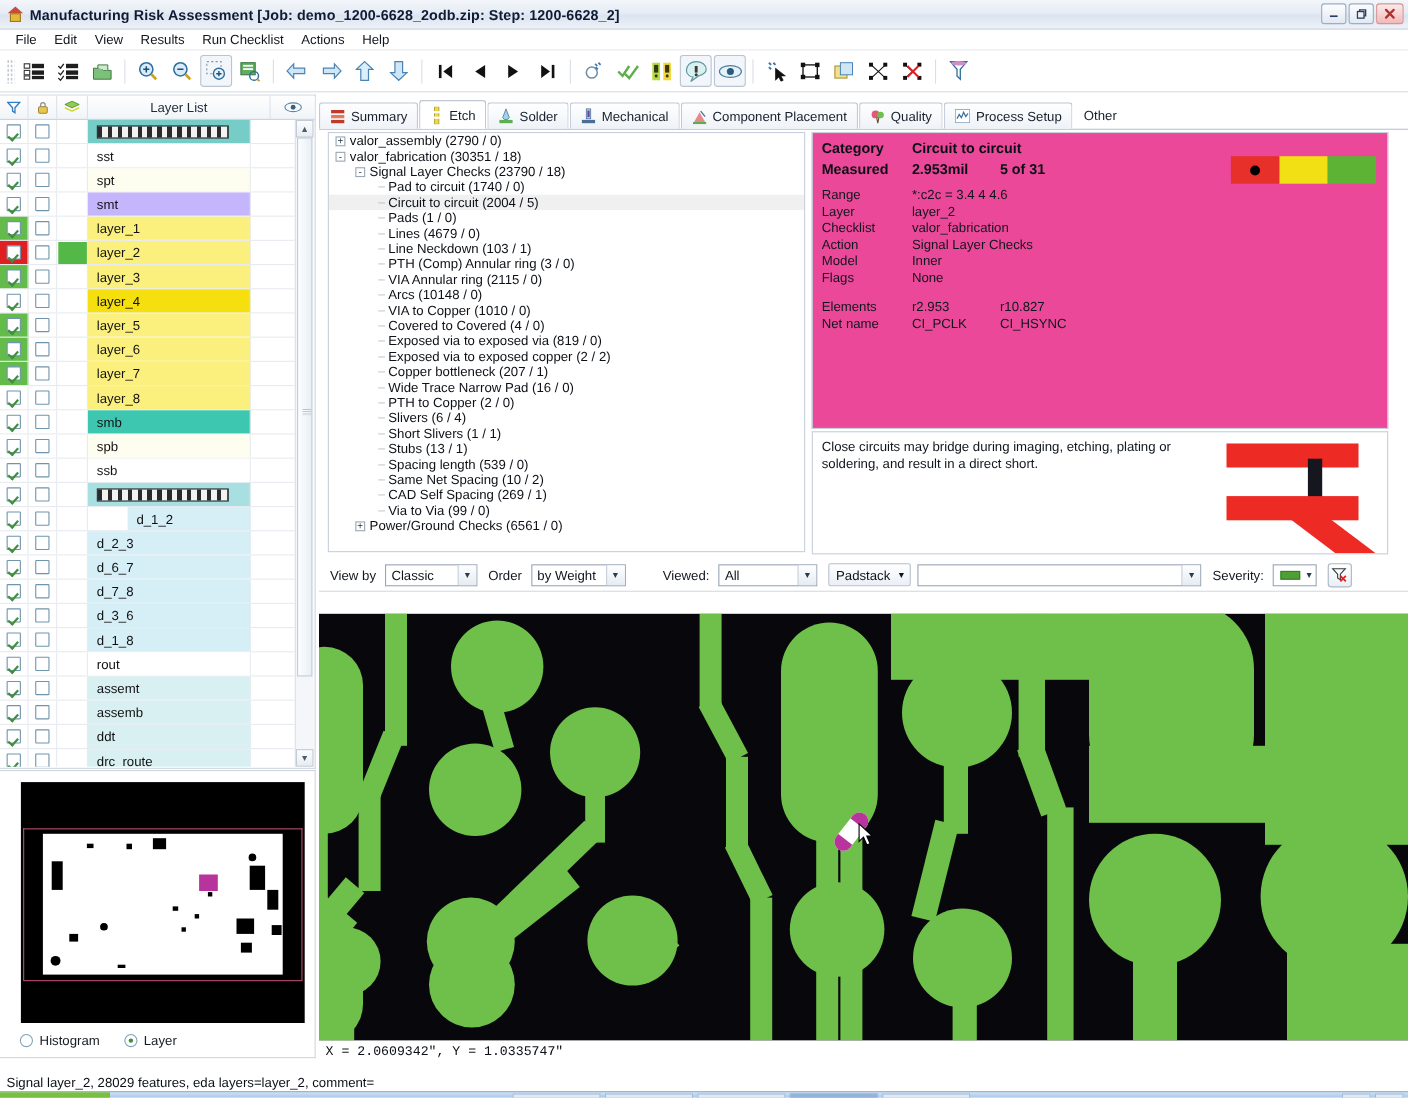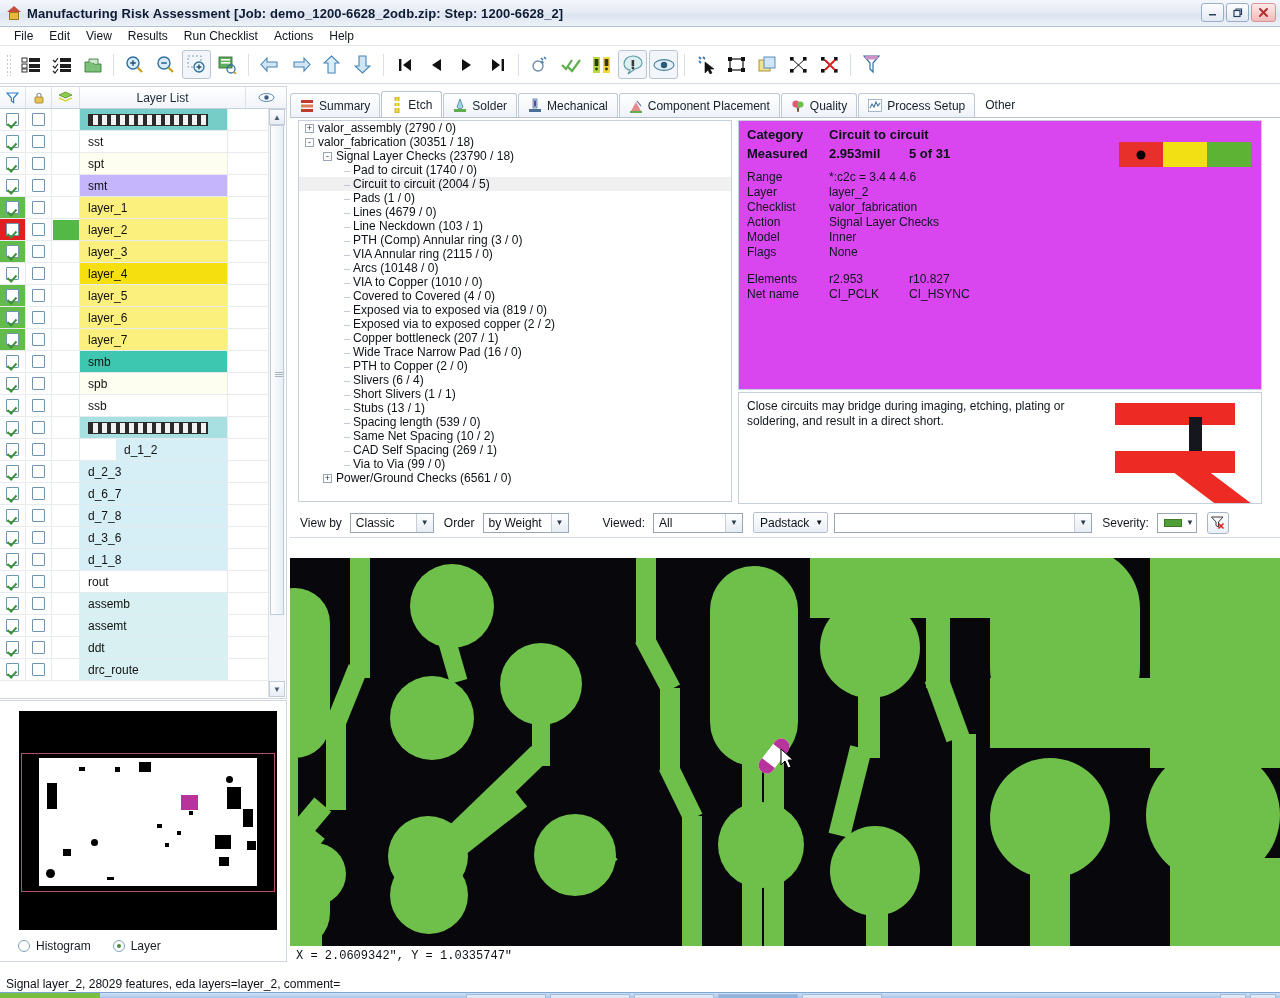--- a/index.html
+++ b/index.html
@@ -173,21 +173,21 @@
   .texp {
     width: 9px; height: 9px; border: 1px solid #9aa6b4; background: #fff;
     display: inline-flex; align-items: center; justify-content: center;
     font-size: 9px; line-height: 7px; color: #2a3543; margin-right: 4px; flex: 0 0 auto;
   }
   .tdash { width: 12px; color: #b4bcc6; font-size: 11px; flex: 0 0 auto; text-align: center; }
 
   
   .detailpanel {
     position: absolute; left: 738px; top: 120px; width: 524px; height: 270px;
-    background: #d946ef; border: 1px solid #c6cfdb;
+    background: #ec4899; border: 1px solid #c6cfdb;
   }
   .dp-grid { position: absolute; left: 8px; top: 6px; }
   .dp-strong { font-size: 13px; font-weight: bold; color: #0a0f16; }
   .dp-lab { font-size: 12px; color: #10161e; }
   .dp-val { font-size: 12px; color: #10161e; }
   .sevbar { position: absolute; right: 10px; top: 21px; width: 132px; height: 25px; display: flex; }
   .sevbar div { flex: 1; }
   .sev-red { background: #e8302a; position: relative; }
   .sev-red::after { content: ""; position: absolute; left: 50%; top: 50%; width: 9px; height: 9px; background: #000; border-radius: 50%; transform: translate(-50%,-50%); }
   .sev-yel { background: #f2e014; }
@@ -658,20 +658,31 @@
           <div class="lcell tail"></div>
         </div>
         <div class="lrow">
           <div class="lcell cb">
             <span class="chk on"></span>
           </div>
           <div class="lcell cb2">
             <span class="chk"></span>
           </div>
           <div class="lcell color"></div>
+          <div class="lcell nm" style="background: rgb(251, 240, 125);">layer_8</div>
+          <div class="lcell tail"></div>
+        </div>
+        <div class="lrow">
+          <div class="lcell cb">
+            <span class="chk on"></span>
+          </div>
+          <div class="lcell cb2">
+            <span class="chk"></span>
+          </div>
+          <div class="lcell color"></div>
           <div class="lcell nm" style="background: rgb(62, 199, 176);">smb</div>
           <div class="lcell tail"></div>
         </div>
         <div class="lrow">
           <div class="lcell cb">
             <span class="chk on"></span>
           </div>
           <div class="lcell cb2">
             <span class="chk"></span>
           </div>
@@ -781,32 +792,32 @@
           <div class="lcell tail"></div>
         </div>
         <div class="lrow">
           <div class="lcell cb">
             <span class="chk on"></span>
           </div>
           <div class="lcell cb2">
             <span class="chk"></span>
           </div>
           <div class="lcell color"></div>
+          <div class="lcell nm" style="background: rgb(216, 240, 242);">assemt</div>
+          <div class="lcell tail"></div>
+        </div>
+        <div class="lrow">
+          <div class="lcell cb">
+            <span class="chk on"></span>
+          </div>
+          <div class="lcell cb2">
+            <span class="chk"></span>
+          </div>
+          <div class="lcell color"></div>
           <div class="lcell nm" style="background: rgb(216, 240, 242);">assemb</div>
-          <div class="lcell tail"></div>
-        </div>
-        <div class="lrow">
-          <div class="lcell cb">
-            <span class="chk on"></span>
-          </div>
-          <div class="lcell cb2">
-            <span class="chk"></span>
-          </div>
-          <div class="lcell color"></div>
-          <div class="lcell nm" style="background: rgb(216, 240, 242);">assemt</div>
           <div class="lcell tail"></div>
         </div>
         <div class="lrow">
           <div class="lcell cb">
             <span class="chk on"></span>
           </div>
           <div class="lcell cb2">
             <span class="chk"></span>
           </div>
           <div class="lcell color"></div>

